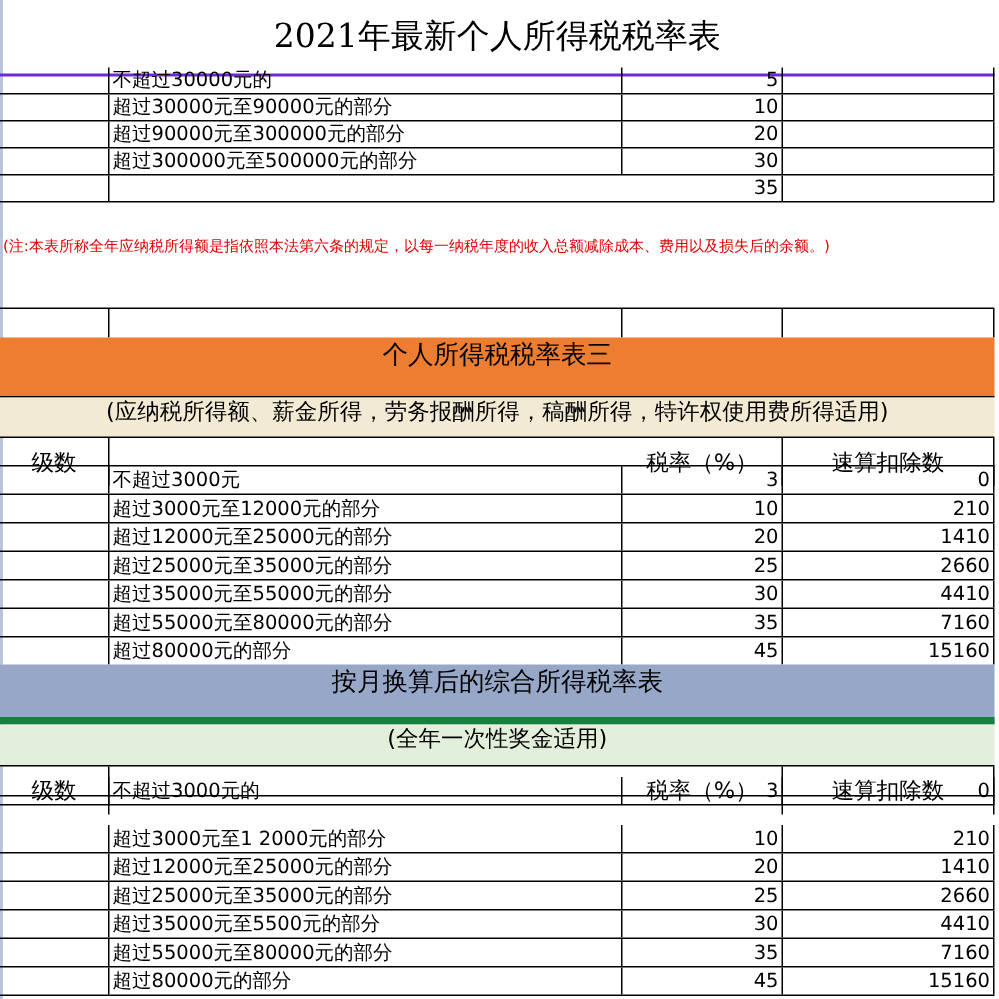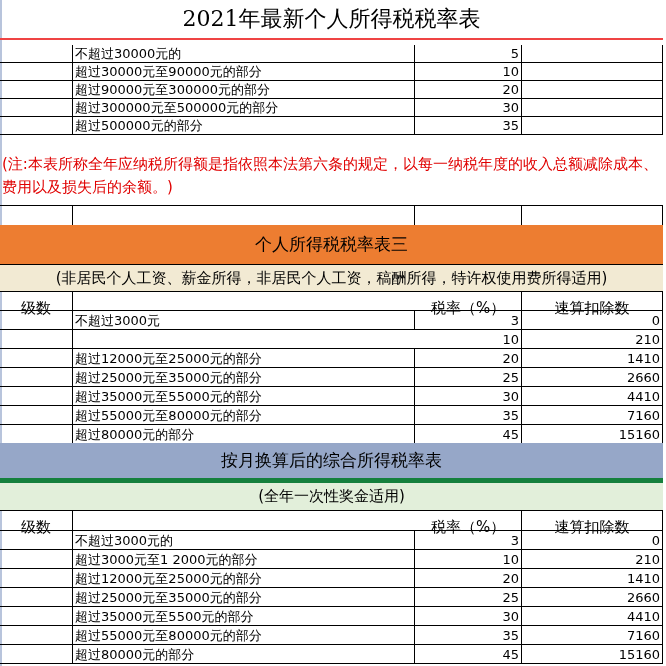--- a/index.html
+++ b/index.html
@@ -10,27 +10,27 @@
   .row { position:absolute; left:0; width:663px; box-sizing:border-box; }
   .cell { position:absolute; top:0; height:100%; box-sizing:border-box;
           font-size:13px; line-height:1; display:flex; align-items:center; overflow:hidden; white-space:nowrap; }
   .gl { border-right:1px solid #000; }
   .hb { border-bottom:1px solid #000; }
   .c-a { left:0; width:73px; justify-content:center; }
   .c-b { left:73px; width:342px; padding-left:2px; }
   .c-c { left:415px; width:107px; justify-content:flex-end; padding-right:2px; }
   .c-d { left:522px; width:141px; justify-content:flex-end; padding-right:2px; }
   .center { justify-content:center !important; padding:16px !important; }
-  .title-row { top:0; height:40px; border-bottom:2px solid #ef4444; }
+  .title-row { top:0; height:51px; border-bottom:2px solid #6d28d9; }
   .title-row .cell { left:0; width:663px; justify-content:center; font-size:22px;
                      font-family:"DejaVu Serif","Liberation Serif",serif; }
   .note-row { top:135px; height:71px; }
   .note-row .cell { left:0; width:663px; align-items:flex-start; padding:18px 4px 0 2px;
-                    color:#e00000; font-size:15px; line-height:23px; white-space:normal; }
-  .band { display:flex; align-items:center; justify-content:center; }
+                    color:#e00000; font-size:10px; line-height:23px; white-space:normal; }
+  .band { display:flex; justify-content:center; }
   .band-orange { top:225px; height:40px; background:#ed7d31; border-bottom:1px solid #000; font-size:17px; }
   .band-beige { top:265px; height:27px; background:#f2ead3; font-size:15px; border-bottom:1px solid #000; }
   .band-blue { top:443px; height:40px; background:#96a7c8; border-bottom:5px solid #15803d; font-size:17px; }
   .band-green { top:483px; height:28px; background:#e2efda; font-size:15px; border-bottom:1px solid #000; }
   .hdr .cell { font-size:15px; }
 </style>
 </head>
 <body>
 
 <div class="edge"></div>
@@ -60,55 +60,55 @@
     <div class="cell c-d gl"></div>
   </div>
   <div class="row hb" style="top:99px;height:18px;text-align:right;">
     <div class="cell c-a gl"></div>
     <div class="cell c-b gl">超过300000元至500000元的部分</div>
     <div class="cell c-c gl">30</div>
     <div class="cell c-d gl"></div>
   </div>
   <div class="row hb" style="top:117px;height:18px;">
     <div class="cell c-a gl"></div>
-    <div class="cell c-b gl">超过500000元的部分</div>
     <div class="cell c-c gl">35</div>
     <div class="cell c-d gl"></div>
   </div>
 
   <div class="row note-row hb">
     <div class="cell">(注:本表所称全年应纳税所得额是指依照本法第六条的规定，以每一纳税年度的收入总额减除成本、费用以及损失后的余额。)</div>
   </div>
 
   <div class="row" style="top:206px;height:19px;">
     <div class="cell c-a gl"></div>
     <div class="cell c-b gl"></div>
     <div class="cell c-c gl"></div>
     <div class="cell c-d gl"></div>
   </div>
 
   <div class="row band band-orange">
     <span>个人所得税税率表三</span>
   </div>
   <div class="row band band-beige">
-    <span>(非居民个人工资、薪金所得，非居民个人工资，稿酬所得，特许权使用费所得适用)</span>
+    <span>(应纳税所得额、薪金所得，劳务报酬所得，稿酬所得，特许权使用费所得适用)</span>
   </div>
   <div class="row hdr hb" style="top:292px;height:19px;">
     <div class="cell c-a gl center">级数</div>
     <div class="cell c-c gl center">税率（%）</div>
     <div class="cell c-d gl center">速算扣除数</div>
   </div>
   <div class="row hb" style="top:311px;height:19px;">
     <div class="cell c-a gl"></div>
     <div class="cell c-b gl">不超过3000元</div>
     <div class="cell c-c gl">3</div>
     <div class="cell c-d gl">0</div>
   </div>
   <div class="row hb" style="top:330px;height:19px;">
     <div class="cell c-a gl"></div>
+    <div class="cell c-b gl">超过3000元至12000元的部分</div>
     <div class="cell c-c gl">10</div>
     <div class="cell c-d gl">210</div>
   </div>
   <div class="row hb" style="top:349px;height:19px;">
     <div class="cell c-a gl"></div>
     <div class="cell c-b gl">超过12000元至25000元的部分</div>
     <div class="cell c-c gl">20</div>
     <div class="cell c-d gl">1410</div>
   </div>
   <div class="row hb" style="top:368px;height:19px;">
@@ -140,21 +140,21 @@
     <span>按月换算后的综合所得税率表</span>
   </div>
   <div class="row band band-green">
     <span>(全年一次性奖金适用)</span>
   </div>
   <div class="row hdr hb" style="top:511px;height:20px;">
     <div class="cell c-a gl center">级数</div>
     <div class="cell c-c gl center">税率（%）</div>
     <div class="cell c-d gl center">速算扣除数</div>
   </div>
-  <div class="row hb" style="top:531px;height:19px;">
+  <div class="row hb" style="top:518px;height:19px;">
     <div class="cell c-a gl"></div>
     <div class="cell c-b gl">不超过3000元的</div>
     <div class="cell c-c gl">3</div>
     <div class="cell c-d gl">0</div>
   </div>
   <div class="row hb" style="top:550px;height:19px;">
     <div class="cell c-a gl"></div>
     <div class="cell c-b gl">超过3000元至1 2000元的部分</div>
     <div class="cell c-c gl">10</div>
     <div class="cell c-d gl">210</div>

